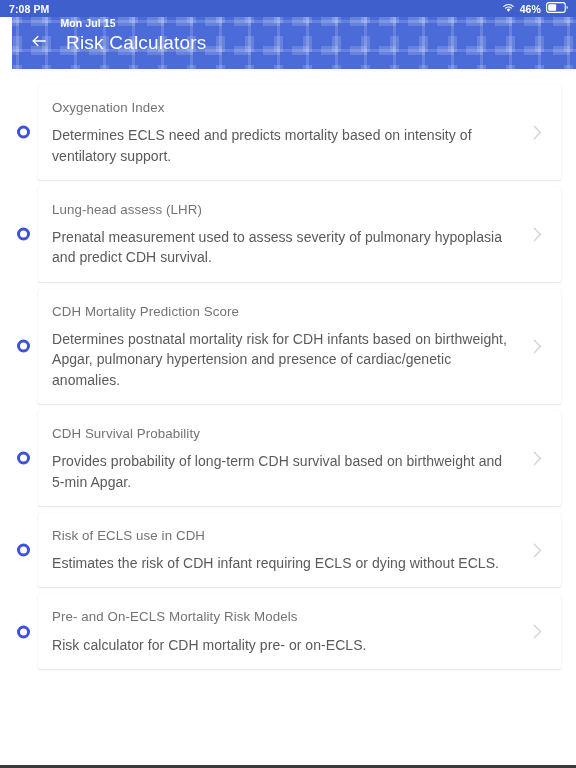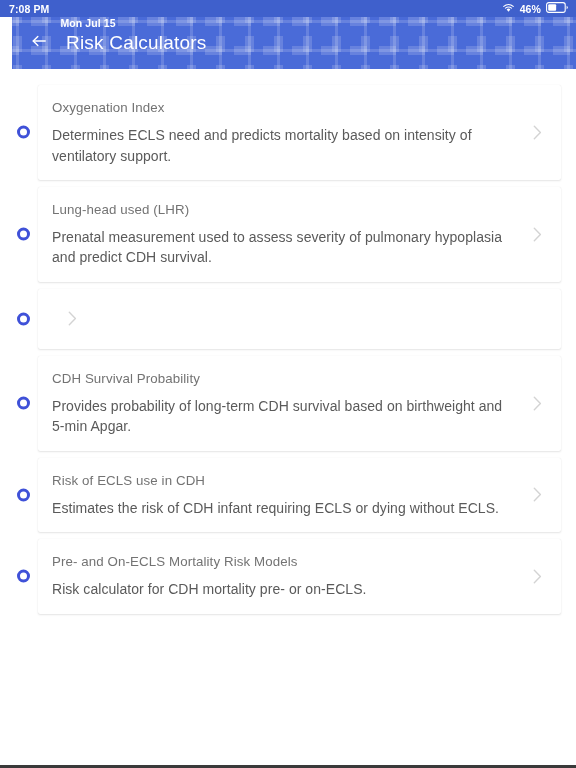--- a/index.html
+++ b/index.html
@@ -309,35 +309,39 @@
               </svg>
             </div>
           </div>
         </div>
         <div class="row">
           <div class="marker-col">
             <div class="marker-dot"></div>
           </div>
           <div class="card">
             <div class="card-text">
-              <div class="card-title">Lung-head used (LHR)</div>
+              <div class="card-title">Lung-head assess (LHR)</div>
               <div class="card-desc">Prenatal measurement used to assess severity of pulmonary hypoplasia and predict CDH survival.</div>
             </div>
             <div class="chevron">
               <svg width="9" height="15" viewBox="0 0 9 15" fill="none" aria-hidden="true">
                 <path d="M1.3 1.3 L7.4 7.5 L1.3 13.7" stroke="currentColor" stroke-width="1.4" stroke-linecap="round" stroke-linejoin="round" fill="none"></path>
               </svg>
             </div>
           </div>
         </div>
         <div class="row">
           <div class="marker-col">
             <div class="marker-dot"></div>
           </div>
           <div class="card">
+            <div class="card-text">
+              <div class="card-title">CDH Mortality Prediction Score</div>
+              <div class="card-desc">Determines postnatal mortality risk for CDH infants based on birthweight, Apgar, pulmonary hypertension and presence of cardiac/genetic anomalies.</div>
+            </div>
             <div class="chevron">
               <svg width="9" height="15" viewBox="0 0 9 15" fill="none" aria-hidden="true">
                 <path d="M1.3 1.3 L7.4 7.5 L1.3 13.7" stroke="currentColor" stroke-width="1.4" stroke-linecap="round" stroke-linejoin="round" fill="none"></path>
               </svg>
             </div>
           </div>
         </div>
         <div class="row">
           <div class="marker-col">
             <div class="marker-dot"></div>

